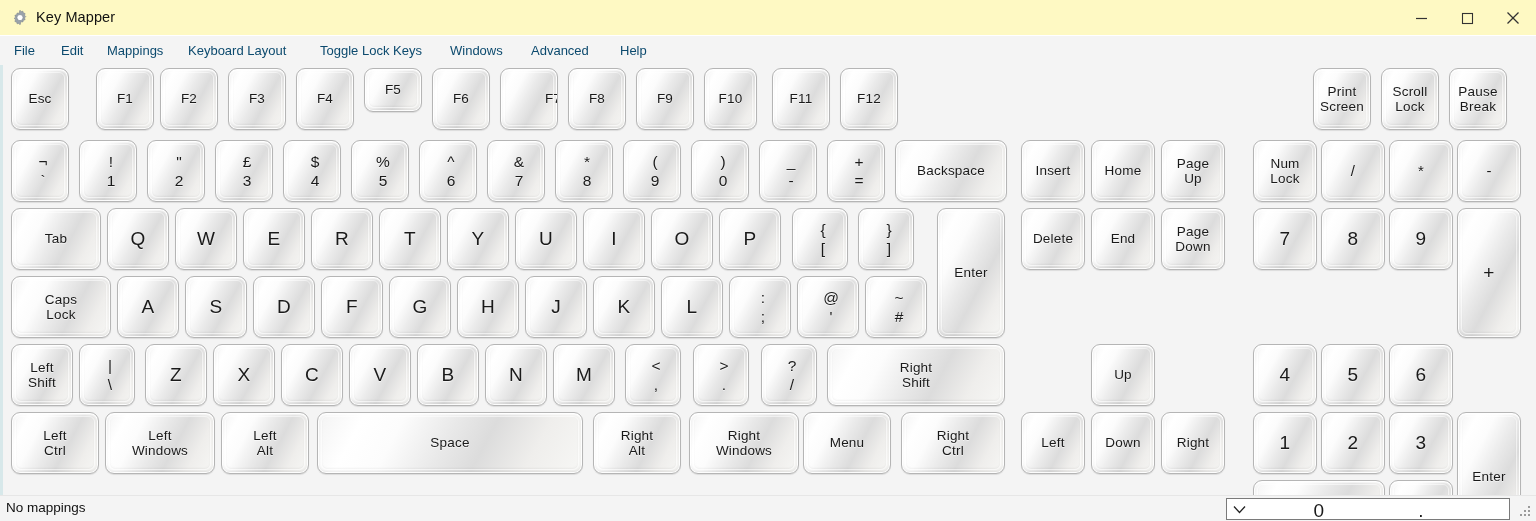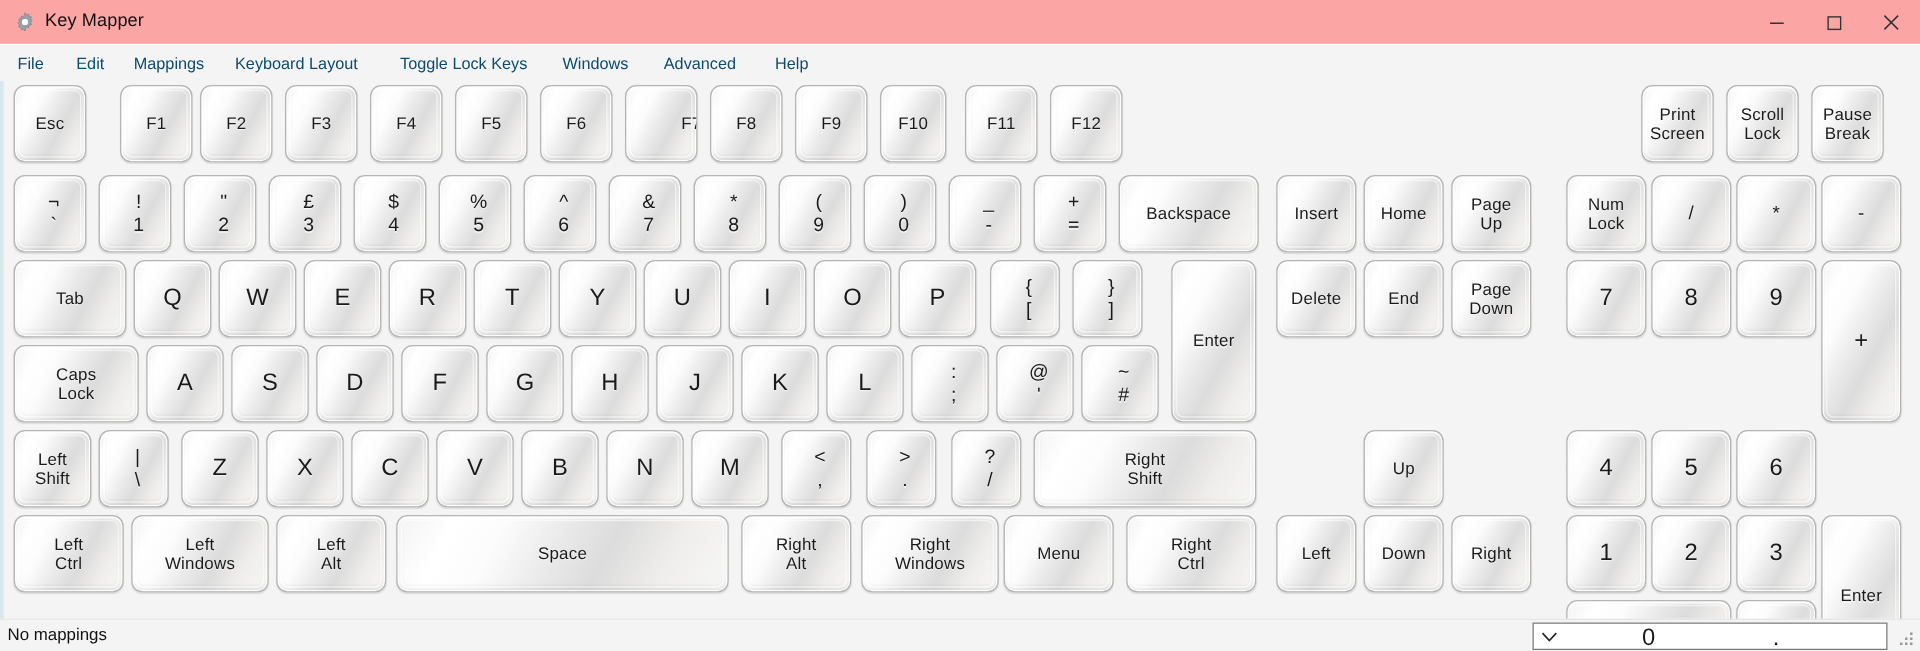--- a/index.html
+++ b/index.html
@@ -8,21 +8,21 @@
     font-family: "Liberation Sans", sans-serif;
     background:#ffffff;
     color:#000;
     -webkit-font-smoothing: antialiased;
   }
   #app { position:relative; width:1536px; height:521px; background:#f4f4f4; }
 
   
   .titlebar {
     position:absolute; left:0; top:0; width:1536px; height:36px;
-    background:#fca5a5; border-bottom:1px solid #ffffff;
+    background:#fef9c3; border-bottom:1px solid #ffffff;
   }
   .tb-icon { position:absolute; left:10px; top:8px; width:20px; height:20px; }
   .tb-title {
     position:absolute; left:36px; top:9px; font-size:14.5px; color:#111;
     letter-spacing:.1px; white-space:nowrap;
   }
   .winbtn {
     position:absolute; top:0; width:46px; height:36px;
     display:flex; align-items:center; justify-content:center;
   }
@@ -167,21 +167,21 @@
       </div>
       <div class="key small" style="left: 157px; top: 3px; width: 58px; height: 62px;">
         <div class="cap" style="white-space: pre-line;">F2</div>
       </div>
       <div class="key small" style="left: 225px; top: 3px; width: 58px; height: 62px;">
         <div class="cap" style="white-space: pre-line;">F3</div>
       </div>
       <div class="key small" style="left: 293px; top: 3px; width: 58px; height: 62px;">
         <div class="cap" style="white-space: pre-line;">F4</div>
       </div>
-      <div class="key small" style="left: 361px; top: 3px; width: 58px; height: 62px;">
+      <div class="key small" style="left: 361px; top: 3px; width: 58px; height: 44px;">
         <div class="cap" style="white-space: pre-line;">F5</div>
       </div>
       <div class="key small" style="left: 429px; top: 3px; width: 58px; height: 62px;">
         <div class="cap" style="white-space: pre-line;">F6</div>
       </div>
       <div class="key small" style="left: 497px; top: 3px; width: 58px; height: 62px;">
         <div class="cap" style="white-space: pre-line; margin-left: 48px;">F7</div>
       </div>
       <div class="key small" style="left: 565px; top: 3px; width: 58px; height: 62px;">
         <div class="cap" style="white-space: pre-line;">F8</div>

